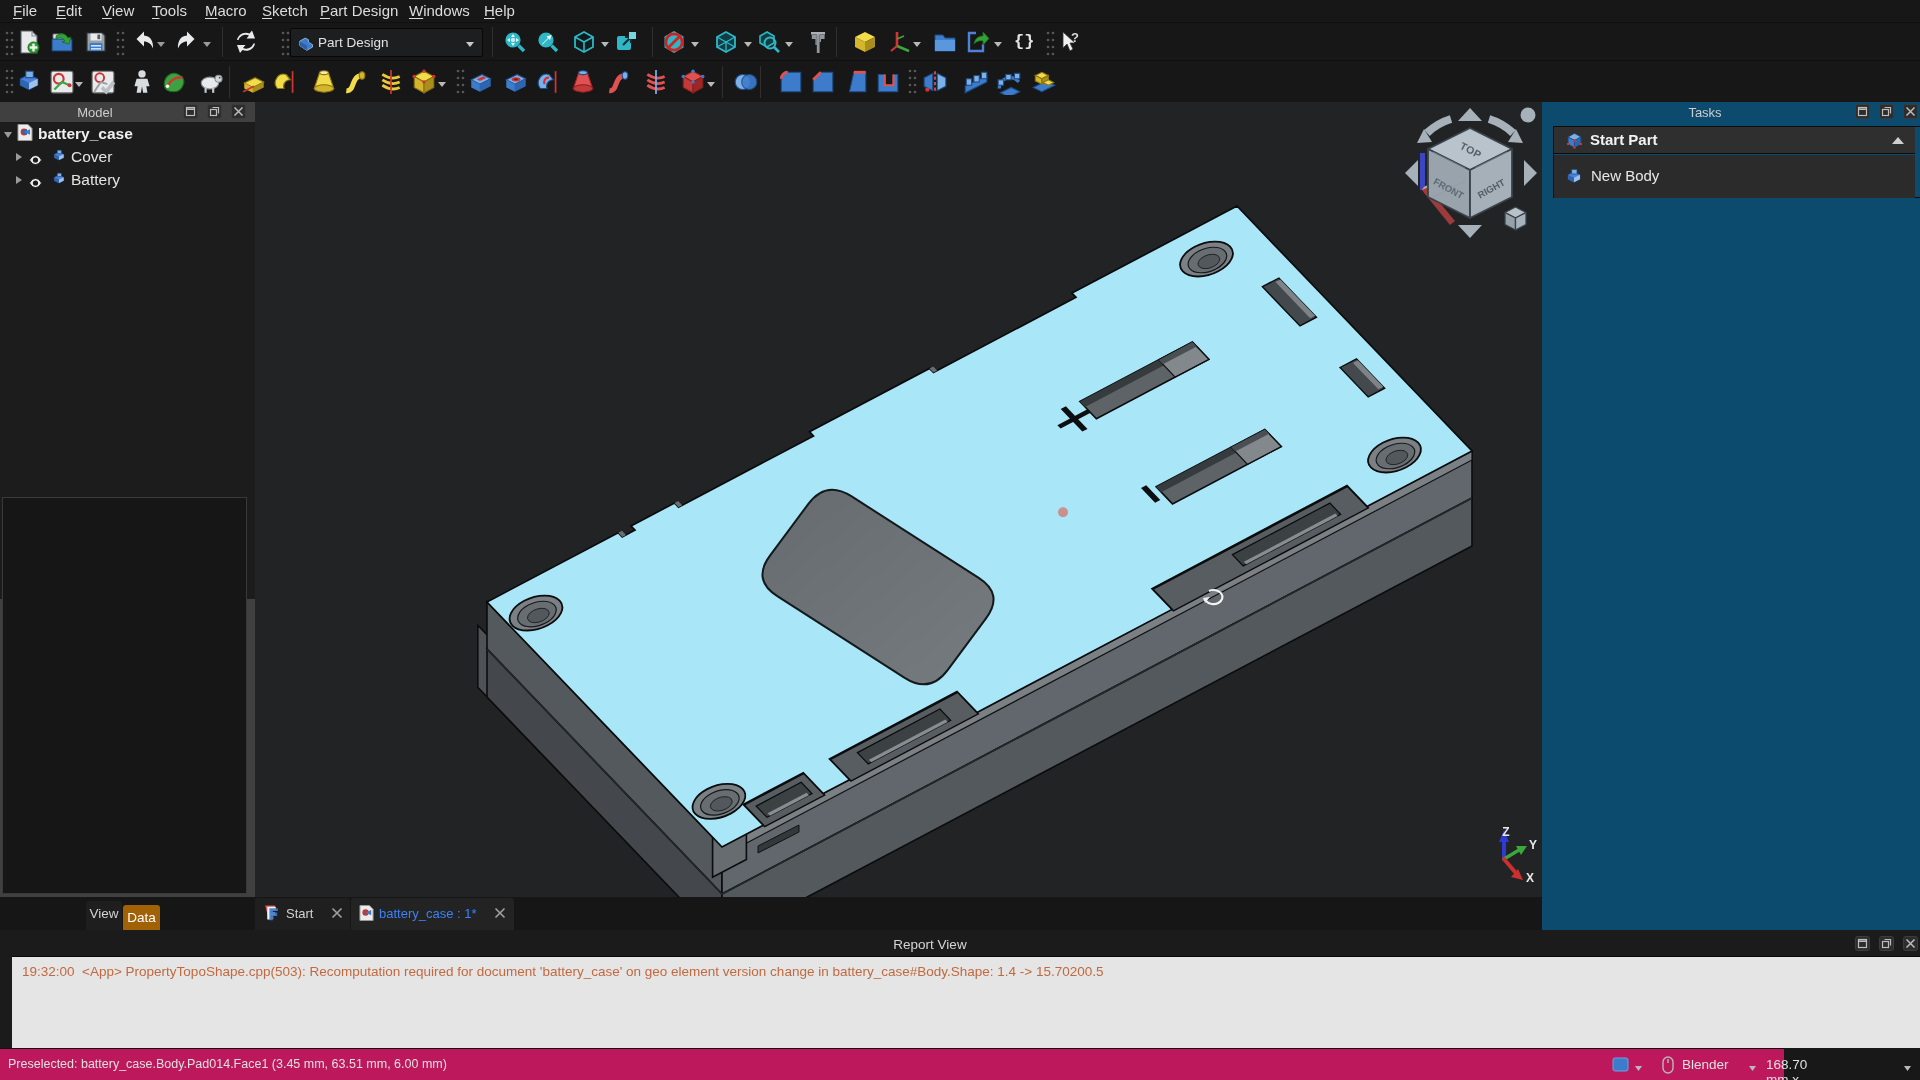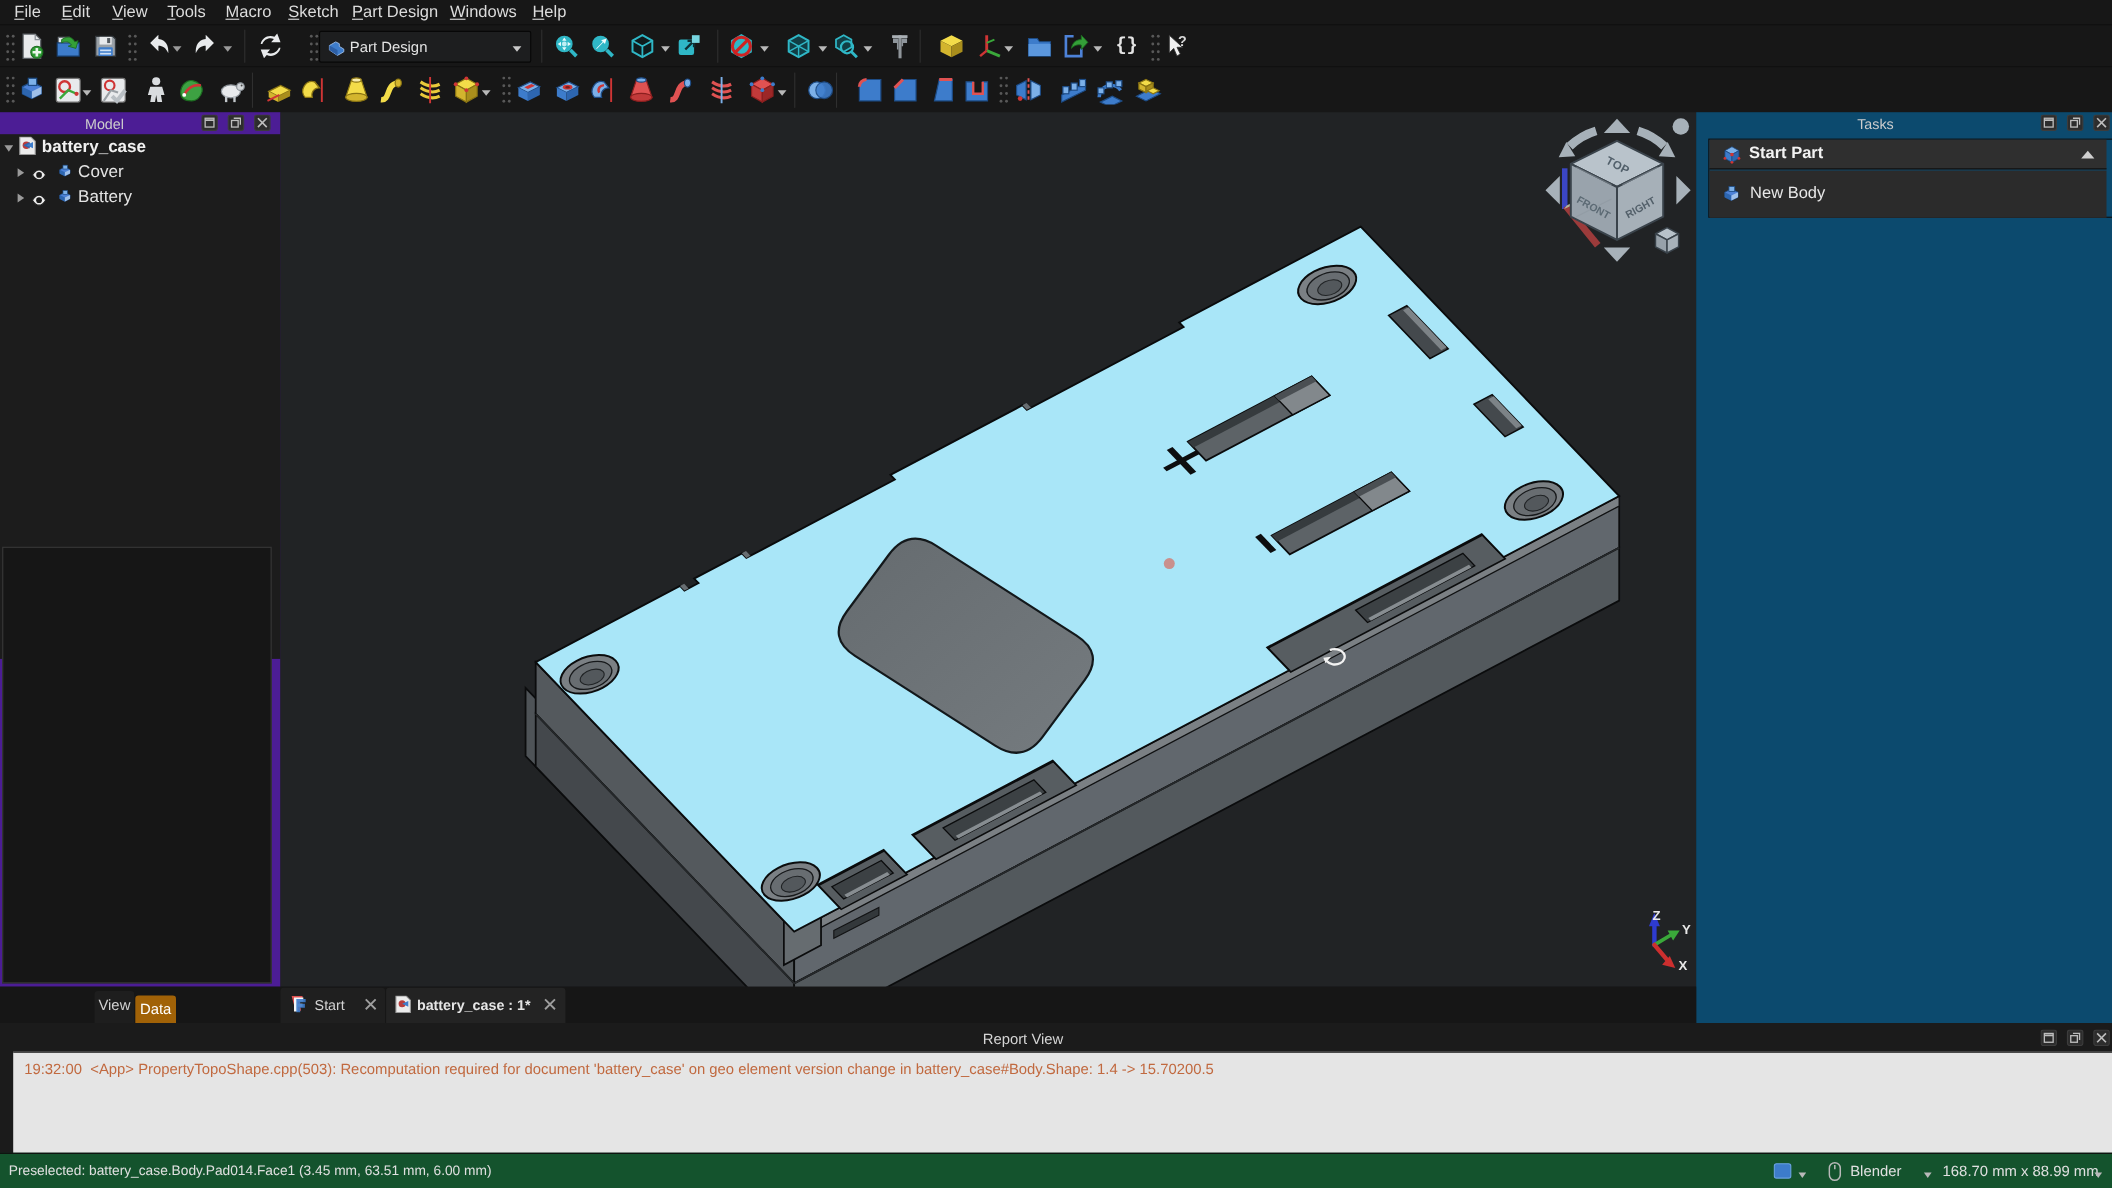--- a/index.html
+++ b/index.html
@@ -1,25 +1,25 @@
 <!DOCTYPE html>
 <html><head><meta charset="utf-8"><title>FreeCAD</title><style>
 * {margin:0;padding:0;box-sizing:border-box}
 body {width:1920px;height:1080px;background:#181818;font-family:"Liberation Sans",sans-serif;overflow:hidden;position:relative}
 #menubar {position:absolute;left:0;top:0;width:1920px;height:22px;background:#171717;color:#dcdcdc;font-size:15px}
 #menubar span.m {position:absolute;top:2px}
 #menubar u {text-decoration:underline;text-underline-offset:2px}
 #tb1 {position:absolute;left:0;top:22px;width:1920px;height:38px;background:#171717;border-top:1px solid #101010}
 #tb2 {position:absolute;left:0;top:60px;width:1920px;height:42px;background:#171717;border-top:1px solid #101010}
-#leftdock {position:absolute;left:0;top:102px;width:255px;height:795px;background:#4c1d95}
+#leftdock {position:absolute;left:0;top:102px;width:255px;height:795px;background:#404040}
 #viewport {position:absolute;left:255px;top:102px;width:1287px;height:795px;background:#212325}
 #rightdock {position:absolute;left:1542px;top:102px;width:378px;height:828px;background:#0c4a6e}
 #tabstrip {position:absolute;left:0;top:897px;width:1542px;height:33px;background:#161616}
 #report {position:absolute;left:0;top:930px;width:1920px;height:118px;background:#1b1b1b}
-#statusbar {position:absolute;left:0;top:1048px;width:1920px;height:32px;background:#14532d;border-top:1px solid #0e0e0e}
+#statusbar {position:absolute;left:0;top:1048px;width:1784px;height:32px;background:#be185d;border-top:1px solid #0e0e0e}
 .ptitle {font-size:13px;color:#cdcdcd}
 .tab {position:absolute;border-radius:3px 3px 0 0;font-size:13px;color:#d2d2d2}
 </style></head><body>
 
 <div id="menubar">
  <span class="m" style="left:13px"><u>F</u>ile</span>
  <span class="m" style="left:56px"><u>E</u>dit</span>
  <span class="m" style="left:102px"><u>V</u>iew</span>
  <span class="m" style="left:152px"><u>T</u>ools</span>
  <span class="m" style="left:205px"><u>M</u>acro</span>
@@ -629,21 +629,21 @@
     <span style="position:absolute;left:76px;top:9px"><svg width="12" height="12" viewBox="0 0 12 12">
           <path d="M1.5 1.5l9 9M10.5 1.5l-9 9" stroke="#9e9e9e" stroke-width="1.7"></path>
         </svg></span>
   </div>
   <div class="tab" style="left:351px;top:1px;width:163px;height:32px;background:#232323">
     <svg width="15" height="16" viewBox="0 0 16 17" style="position:absolute;left:8px;top:7px">
         <path d="M1 0.5h10l4 4v12H1z" fill="#ececec" stroke="#9a9a9a"></path>
         <circle cx="7" cy="8" r="3.4" fill="#b83d3d"></circle>
         <polygon points="7,8 13,5.2 13,10.8" fill="#3d7ccb"></polygon>
       </svg>
-      <span style="position:absolute;left:28px;top:8px;font-weight:bold;color:#e5e5e5">battery_case : 1*</span>
+      <span style="position:absolute;left:28px;top:8px;font-weight:normal;color:#3b82f6">battery_case : 1*</span>
     <span style="position:absolute;left:143px;top:9px"><svg width="12" height="12" viewBox="0 0 12 12">
           <path d="M1.5 1.5l9 9M10.5 1.5l-9 9" stroke="#9e9e9e" stroke-width="1.7"></path>
         </svg></span>
   </div>
 </div>
 
 <div id="report">
   <span style="position:absolute;left:0;width:1860px;text-align:center;top:7px;font-size:13.5px;color:#d5d5d5">Report View</span>
   <svg style="position:absolute;left:1855px;top:6px" width="66" height="15">
       <rect x="0.5" y="0.5" width="14" height="14" rx="2" fill="#2d2d2d" stroke="#3c3c3c"></rect>

